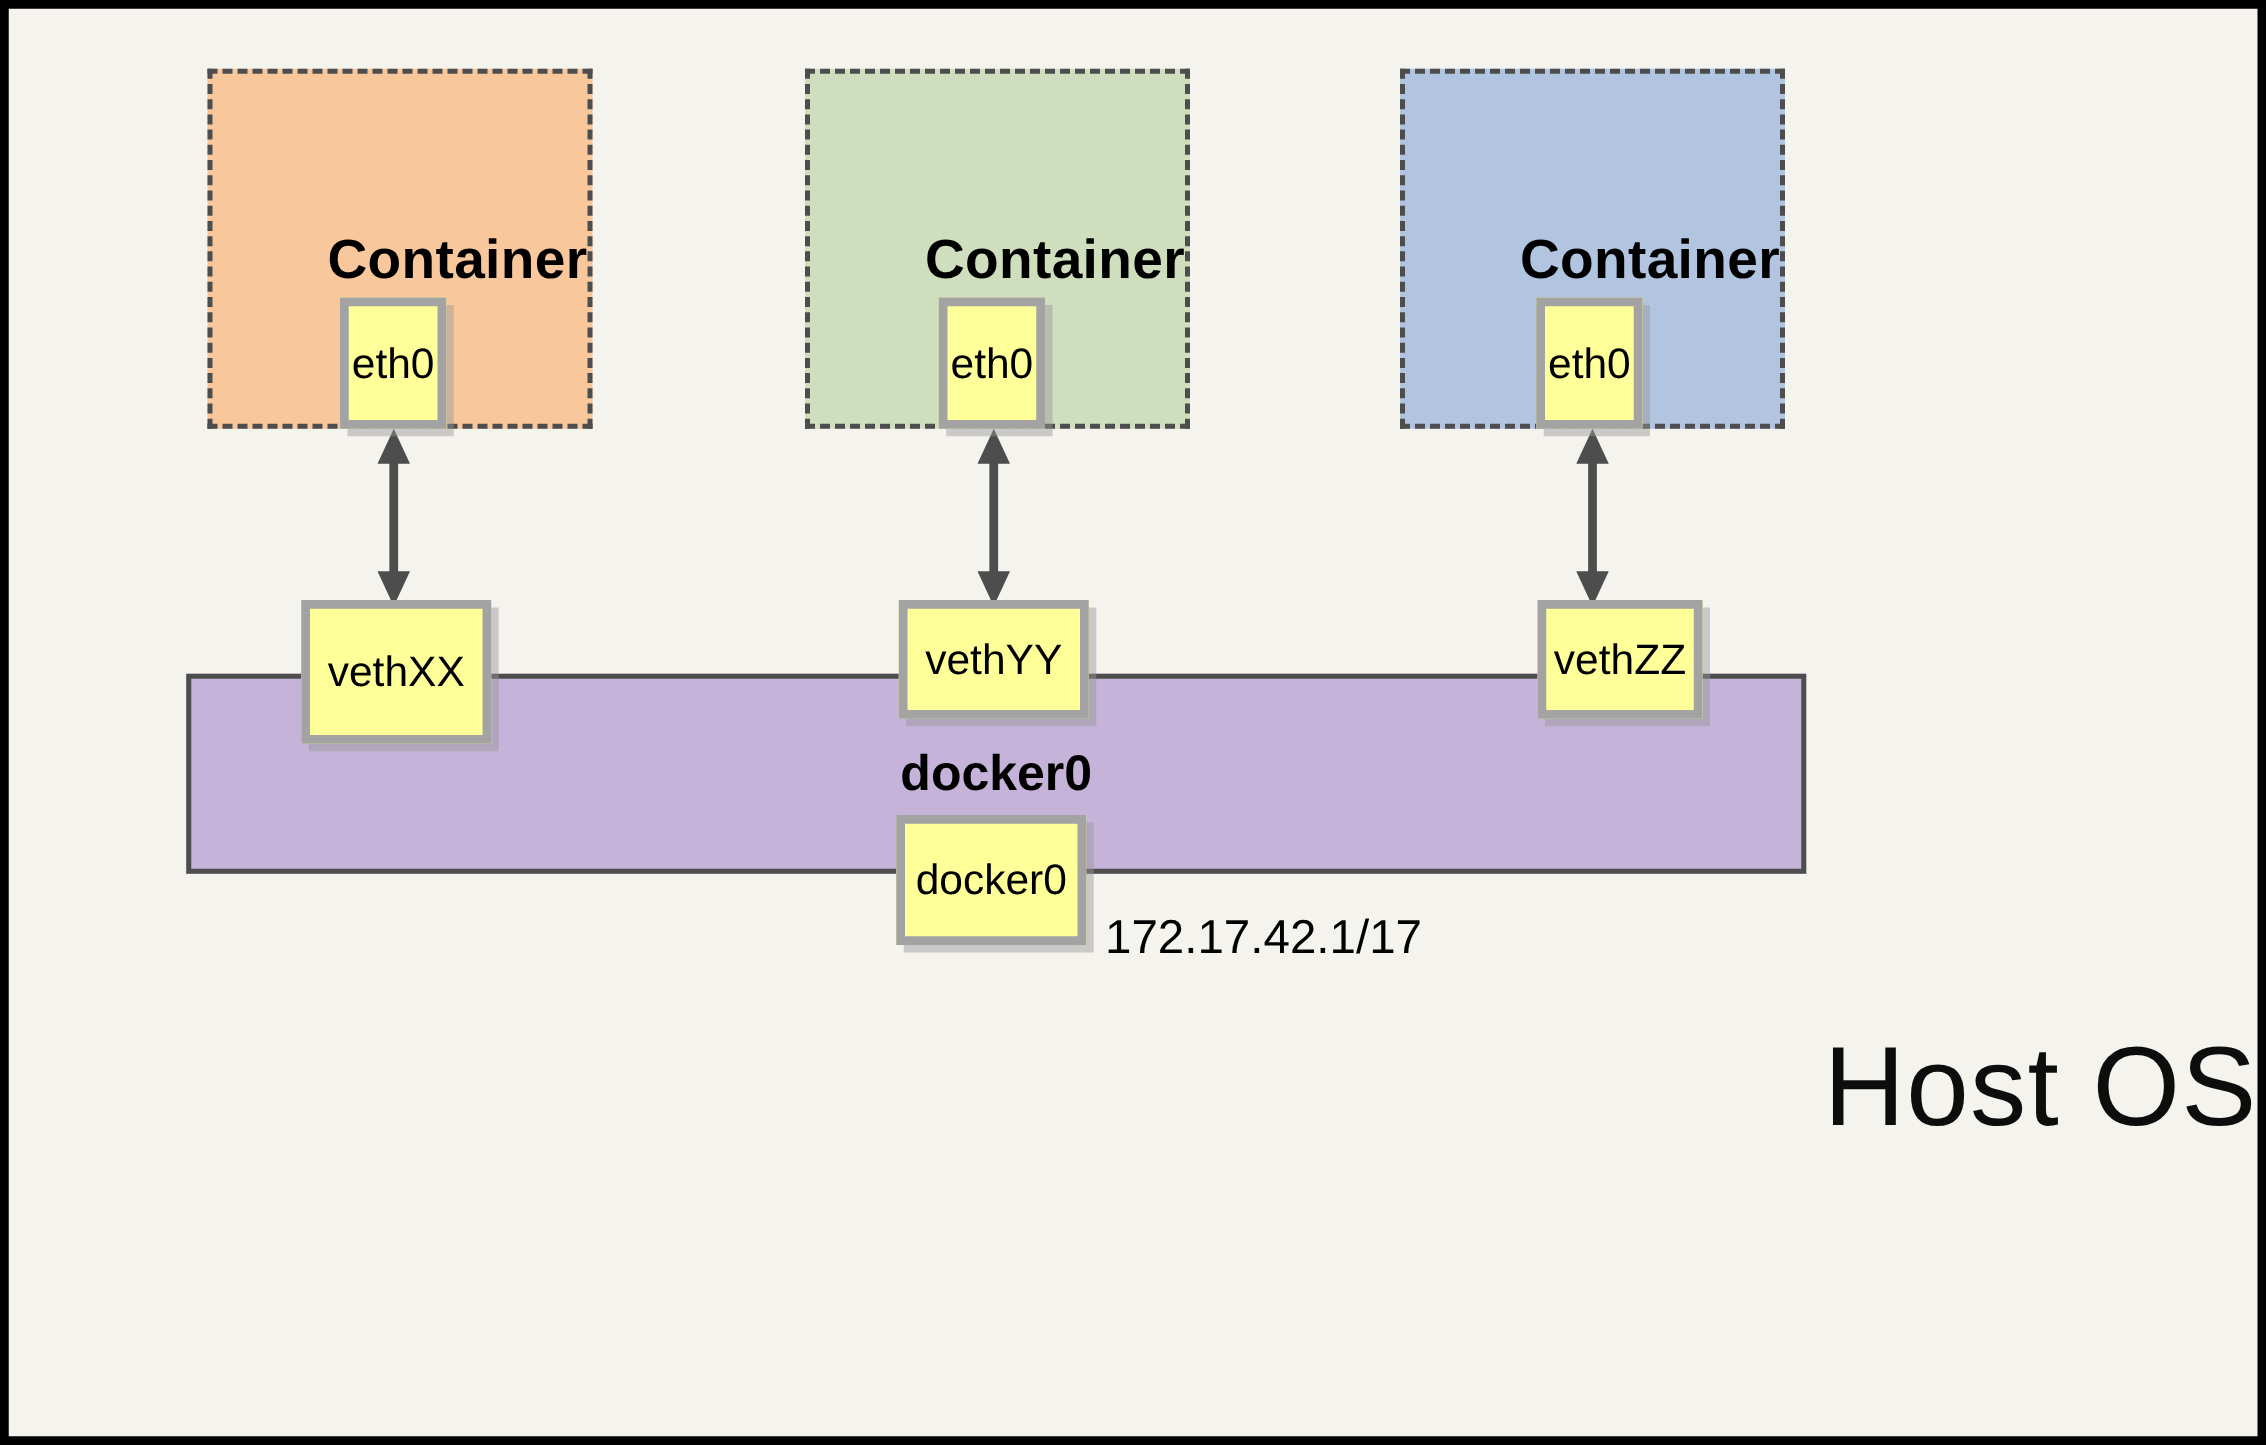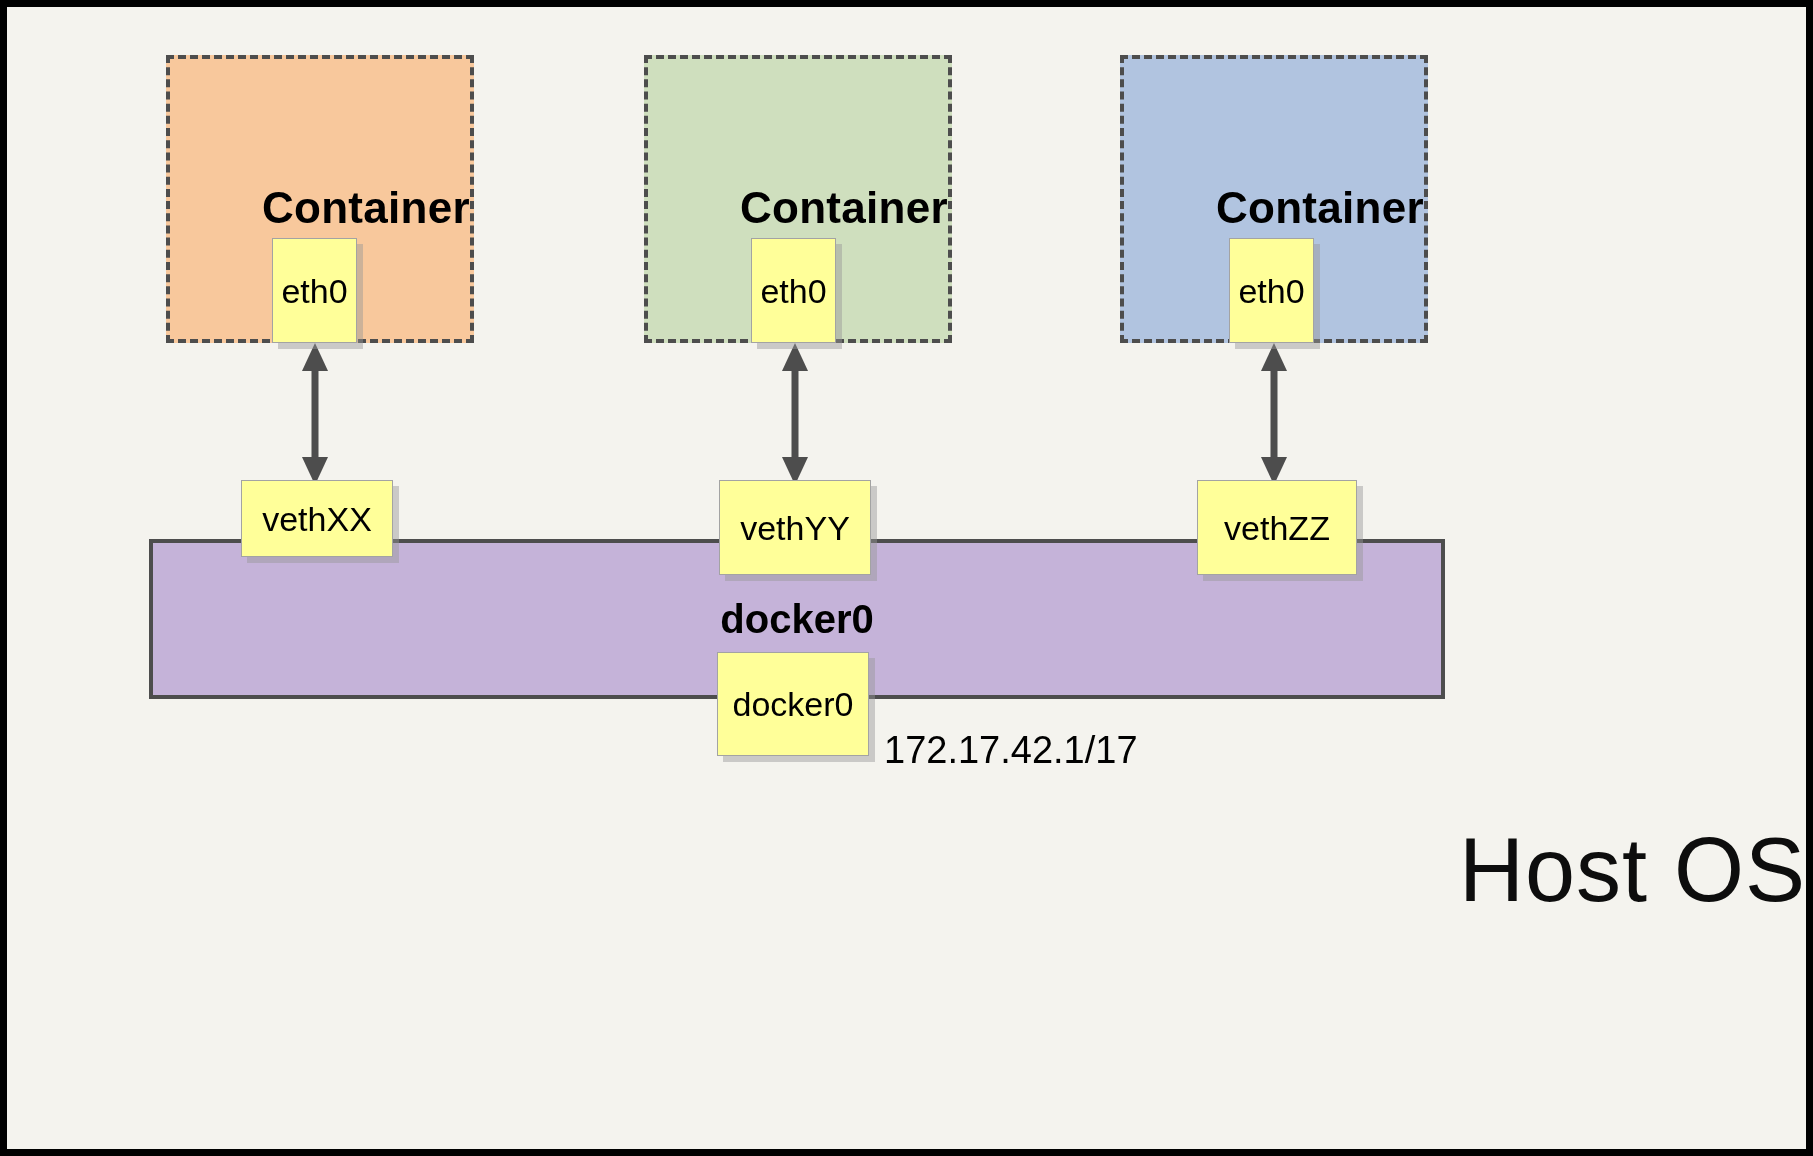--- a/index.html
+++ b/index.html
@@ -29,21 +29,21 @@
     font-weight:bold;
     color:#000000;
     letter-spacing:.3px;
   }
 
   
   .ybox{
     position:absolute;
     box-sizing:border-box;
     background:#ffff99;
-    border:1px solid #a3a3a3;
+    border:7px solid #a3a3a3;
     box-shadow:6px 6px 0 rgba(150,150,150,.45);
     display:flex;
     align-items:center;
     justify-content:center;
     font-size:34px;
     color:#000000;
     line-height:1;
   }
 
   
@@ -116,25 +116,25 @@
   <div class="container-box" style="left:637px;top:48px;width:308px;height:288px;background:#cfdfbe;">
     <div class="container-title">Container</div>
   </div>
   <div class="ybox" style="left:744px;top:231px;width:85px;height:105px;">eth0</div>
 
   <div class="container-box" style="left:1113px;top:48px;width:308px;height:288px;background:#b1c4e0;">
     <div class="container-title">Container</div>
   </div>
   <div class="ybox" style="left:1222px;top:231px;width:85px;height:105px;">eth0</div>
 
-  <div class="ybox" style="left:234px;top:473px;width:152px;height:77px;">vethXX</div>
+  <div class="ybox" style="left:234px;top:473px;width:152px;height:115px;">vethXX</div>
 
   <div class="ybox" style="left:712px;top:473px;width:152px;height:95px;">vethYY</div>
 
-  <div class="ybox" style="left:1190px;top:473px;width:160px;height:95px;text-align:center;">vethZZ</div>
+  <div class="ybox" style="left:1223px;top:473px;width:132px;height:95px;text-align:center;">vethZZ</div>
 
   <div class="ybox" style="left:710px;top:645px;width:152px;height:104px;">docker0</div>
 
   <div class="ip-label" style="left:877px;top:722px;">172.17.42.1/17</div>
 
   <div class="host-os" style="top:812px;">Host OS</div>
 
 </div>
 
 </body></html>

